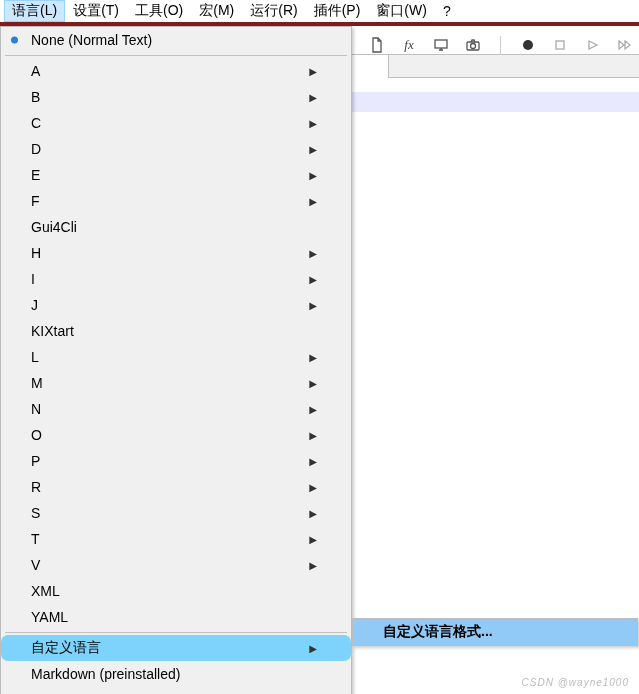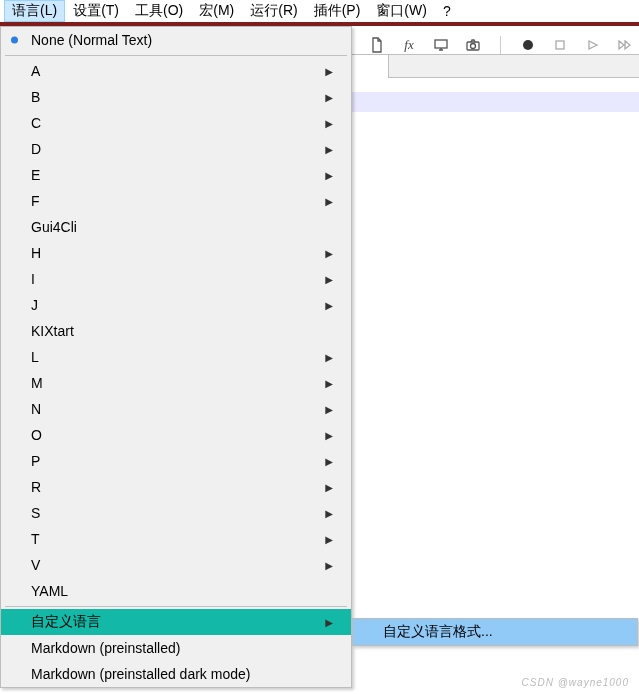--- a/index.html
+++ b/index.html
@@ -13,27 +13,27 @@
   .toolbar-area .ico { width: 18px; height: 18px; display:inline-flex; align-items:center; justify-content:center; color:#444; }
   .toolbar-area .sep { width:1px; height:18px; background:#ccc; margin:0 4px; }
 
   .tab-area { position: absolute; top: 54px; left: 352px; right:0; height: 24px; background:#f0f0f0; border-top:1px solid #c0c0c0; border-bottom:1px solid #c0c0c0;}
   .tab-area .tab { display:inline-block; height:24px; padding:2px 18px; background:#fff; border-right:1px solid #c0c0c0; }
 
   .editor-bg { position:absolute; top:78px; left:352px; right:0; bottom:0; background:#fff; }
   .editor-bg .line-hl { position:absolute; top:14px; left:0; right:0; height:20px; background:#e8e8ff; }
 
   .dropdown { position: absolute; top: 26px; left: 0; width: 352px; background: #f0f0f0; border: 1px solid #bdbdbd; box-shadow: 2px 2px 3px rgba(0,0,0,.2); }
-  .dropdown .item { display: flex; align-items: center; height: 26px; padding: 0 18px 0 30px; position: relative; cursor: default; }
-  .dropdown .item.hover { background: #14b8a6; }
+  .dropdown .item { display: flex; align-items: center; height: 26px; padding: 0 34px 0 30px; position: relative; cursor: default; }
+  .dropdown .item.hover { background: #7dd3fc; border-radius: 7px; }
   .dropdown .item .bullet { position:absolute; left:10px; top:50%; transform:translateY(-50%); width:7px; height:7px; background:#2b7de0; border-radius:50%; }
   .dropdown .item .arrow { margin-left:auto; font-size:10px; color:#333; }
   .dropdown .sep-line { height:1px; background:#c0c0c0; margin: 2px 4px; }
 
-  .submenu { position: absolute; top: 618px; left: 352px; width: 286px; background: #f0f0f0; border: 1px solid #bdbdbd; box-shadow: 2px 2px 3px rgba(0,0,0,.2); }
+  .submenu { position: absolute; top: 618px; left: 352px; width: 286px; background: #f0f0f0; border: 1px solid #bdbdbd; box-shadow: 2px 2px 3px rgba(0,0,0,.2); font-weight: bold; }
   .submenu .item { display:flex; align-items:center; height:26px; padding: 0 18px 0 30px; cursor:default; }
   .submenu .item.hover { background:#91c9f7; }
 
   .watermark { position:absolute; bottom:6px; right:10px; color:#bbb; font-size:10px; font-style:italic; letter-spacing:1px; }
 </style>
 </head>
 <body>
 
 <div class="menubar" id="menubar">
     <div class="menu active">语言(L)</div>
@@ -184,20 +184,23 @@
     </div>
     <div class="item">
       <span>T</span>
       <span class="arrow">▶</span>
     </div>
     <div class="item">
       <span>V</span>
       <span class="arrow">▶</span>
     </div>
     <div class="item">
+      <span>XML</span>
+    </div>
+    <div class="item">
       <span>YAML</span>
     </div>
     <div class="sep-line"></div>
     <div class="item hover">
       <span>自定义语言</span>
       <span class="arrow">▶</span>
     </div>
     <div class="item">
       <span>Markdown (preinstalled)</span>
     </div>

